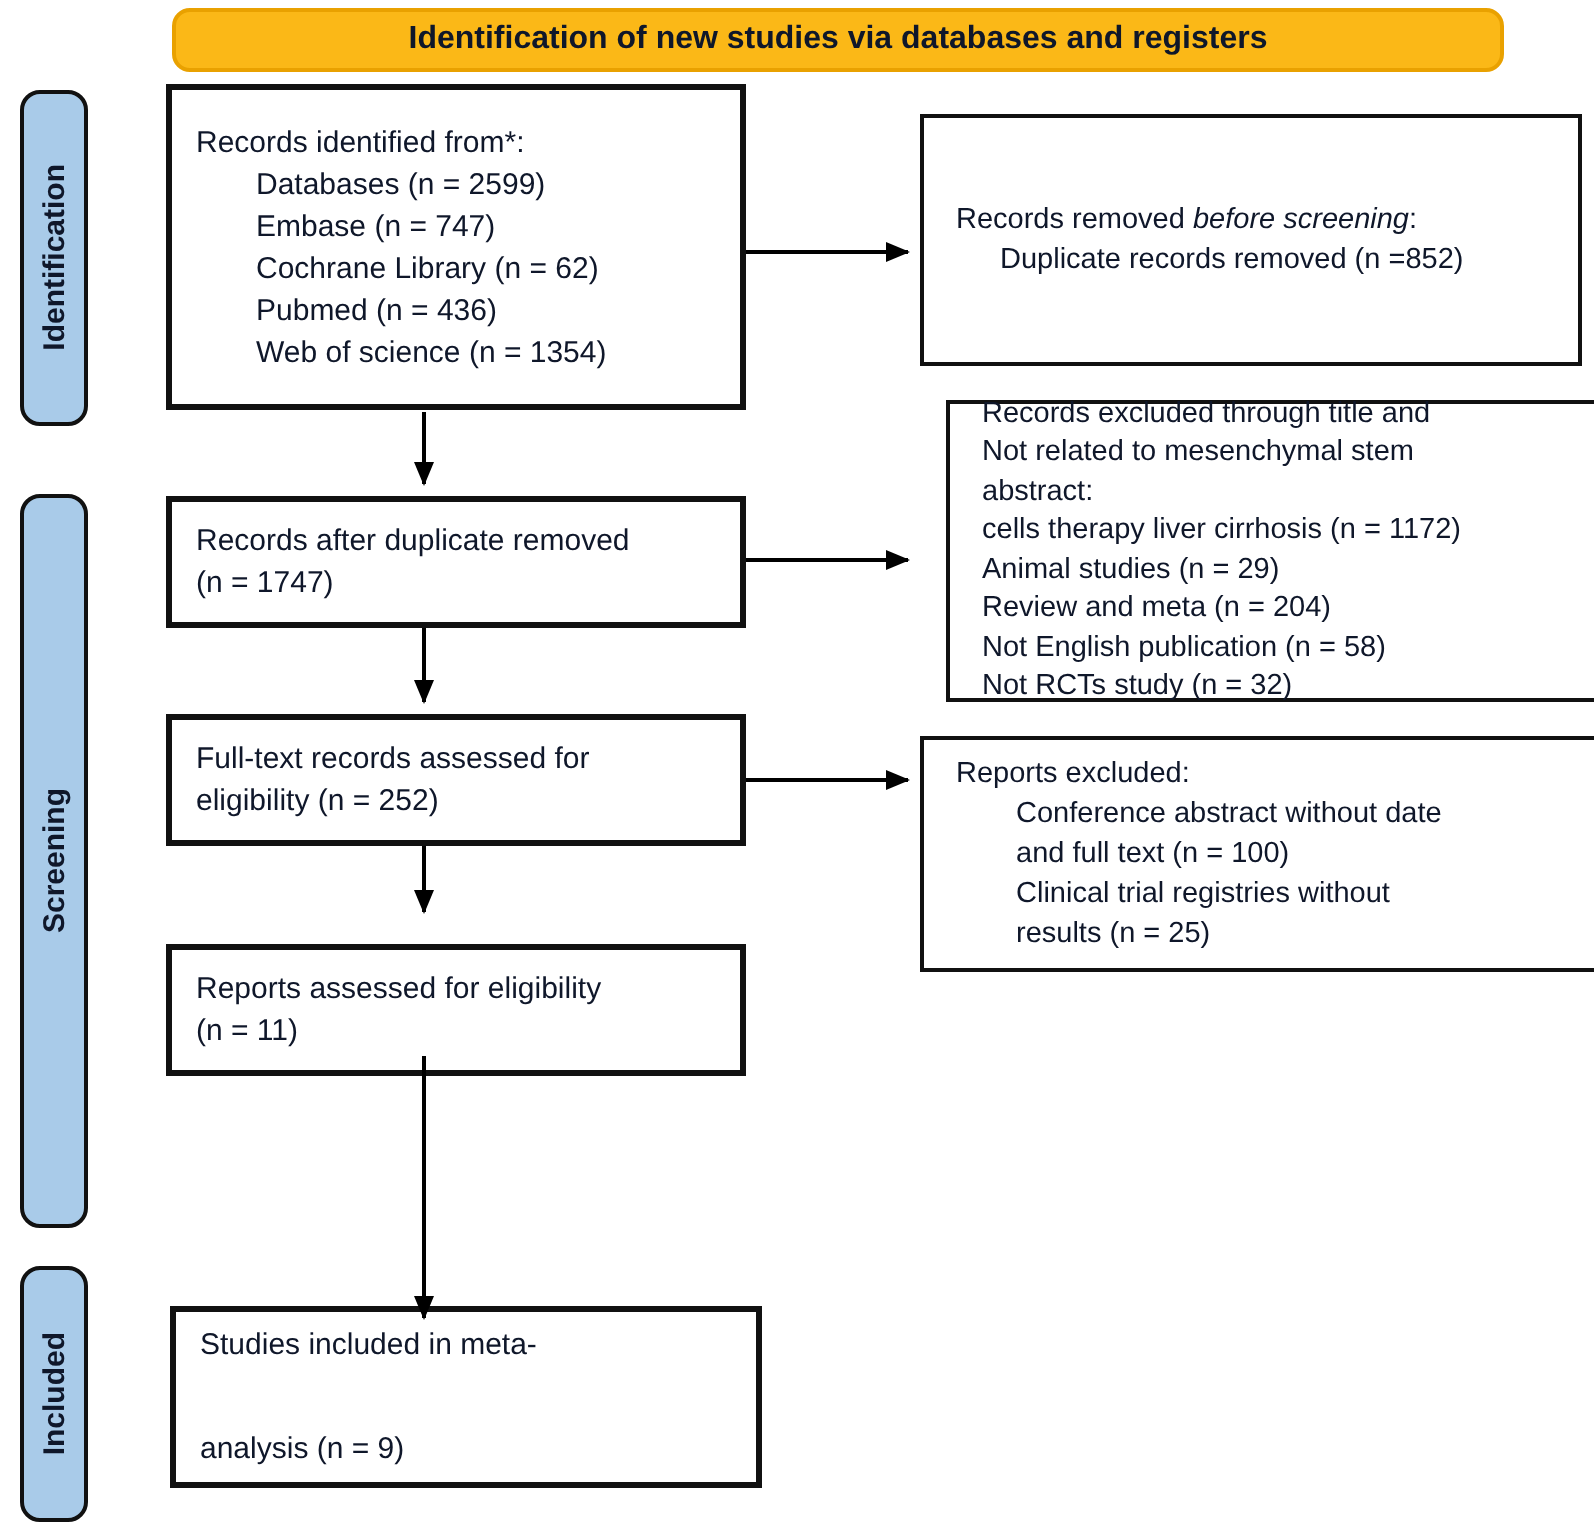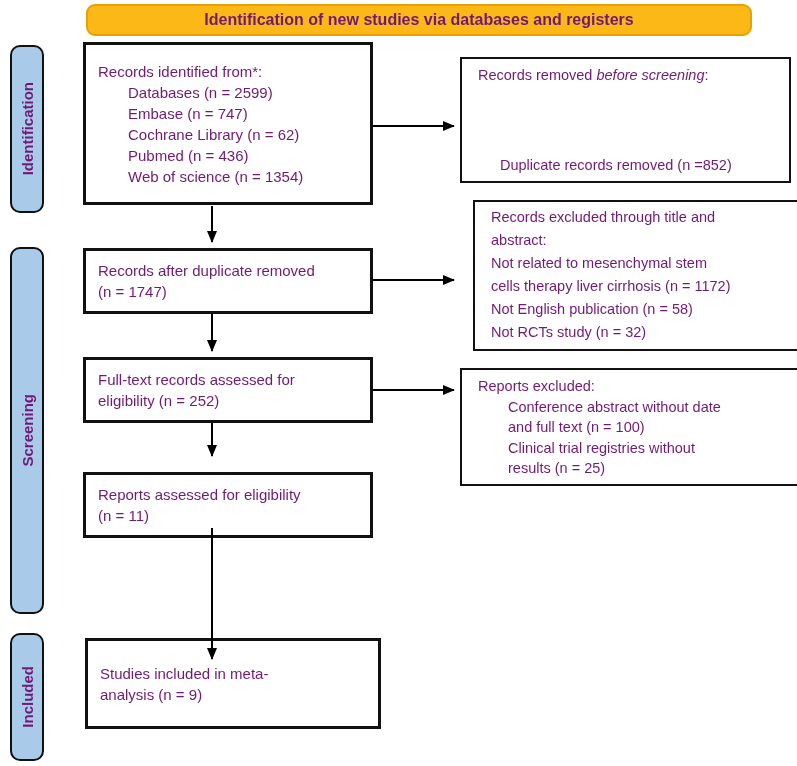--- a/index.html
+++ b/index.html
@@ -2,21 +2,21 @@
 <html><head>
 <meta charset="utf-8">
 <style>
   html, body { margin: 0; padding: 0; background: #ffffff; }
   .canvas {
     position: relative;
     width: 797px;
     height: 766px;
     background: #ffffff;
     font-family: "Liberation Sans", sans-serif;
-    color: #701a75;
+    color: #0f172a;
     overflow: hidden;
   }
   .banner {
     position: absolute;
     left: 86px; top: 4px;
     width: 666px; height: 32px;
     background: #FBB817;
     border: 2px solid #E9A100;
     border-radius: 9px;
     box-sizing: border-box;
@@ -49,32 +49,31 @@
     border: 3px solid #111;
     box-sizing: border-box;
     display: flex; flex-direction: column; justify-content: center;
     font-size: 15px; line-height: 21px;
     padding: 6px 8px 6px 12px;
   }
   .rbox {
     border-width: 2.5px;
     font-size: 14.5px; line-height: 20px;
     padding-left: 16px;
-    justify-content: space-between;
   }
   .ln { white-space: nowrap; }
   .ind { padding-left: 30px; }
   .ind-sm { padding-left: 22px; }
   .it { font-style: italic; }
 
   .box-records-identified { left: 83px;  top: 42px;  width: 290px; height: 163px; }
   .box-after-duplicate    { left: 83px;  top: 248px; width: 290px; height: 66px; }
   .box-fulltext           { left: 83px;  top: 357px; width: 290px; height: 66px; }
   .box-reports-assessed   { left: 83px;  top: 472px; width: 290px; height: 66px; }
-  .box-studies-included   { left: 85px;  top: 638px; width: 296px; height: 91px; }
+  .box-studies-included   { left: 85px;  top: 653px; width: 296px; height: 91px; justify-content: space-between; }
 
   .box-records-removed    { left: 460px; top: 57px;  width: 331px; height: 126px; }
   .box-title-abstract     { left: 473px; top: 200px; width: 331px; height: 151px; line-height: 19.5px; }
   .box-reports-excluded   { left: 460px; top: 368px; width: 366px; height: 118px; }
 
   .arrows {
     position: absolute;
     left: 0; top: 0;
     pointer-events: none;
   }
@@ -112,23 +111,25 @@
     <div class="ln ind-sm">Duplicate records removed (n =852)</div>
   </div>
 
   <div class="fbox box-after-duplicate">
     <div class="ln">Records after duplicate removed</div>
     <div class="ln">(n = 1747)</div>
   </div>
 
   <div class="fbox rbox box-title-abstract">
     <div class="ln">Records excluded through title and</div>
+    <div class="ln">Not related to mesenchymal stem</div>
     <div class="ln">abstract:</div>
-    <div class="ln">Not related to mesenchymal stem</div>
     <div class="ln">cells therapy liver cirrhosis (n = 1172)</div>
+    <div class="ln">Animal studies (n = 29)</div>
+    <div class="ln">Review and meta (n = 204)</div>
     <div class="ln">Not English publication (n = 58)</div>
     <div class="ln">Not RCTs study (n = 32)</div>
   </div>
 
   <div class="fbox box-fulltext">
     <div class="ln">Full-text records assessed for</div>
     <div class="ln">eligibility (n = 252)</div>
   </div>
 
   <div class="fbox rbox box-reports-excluded">

